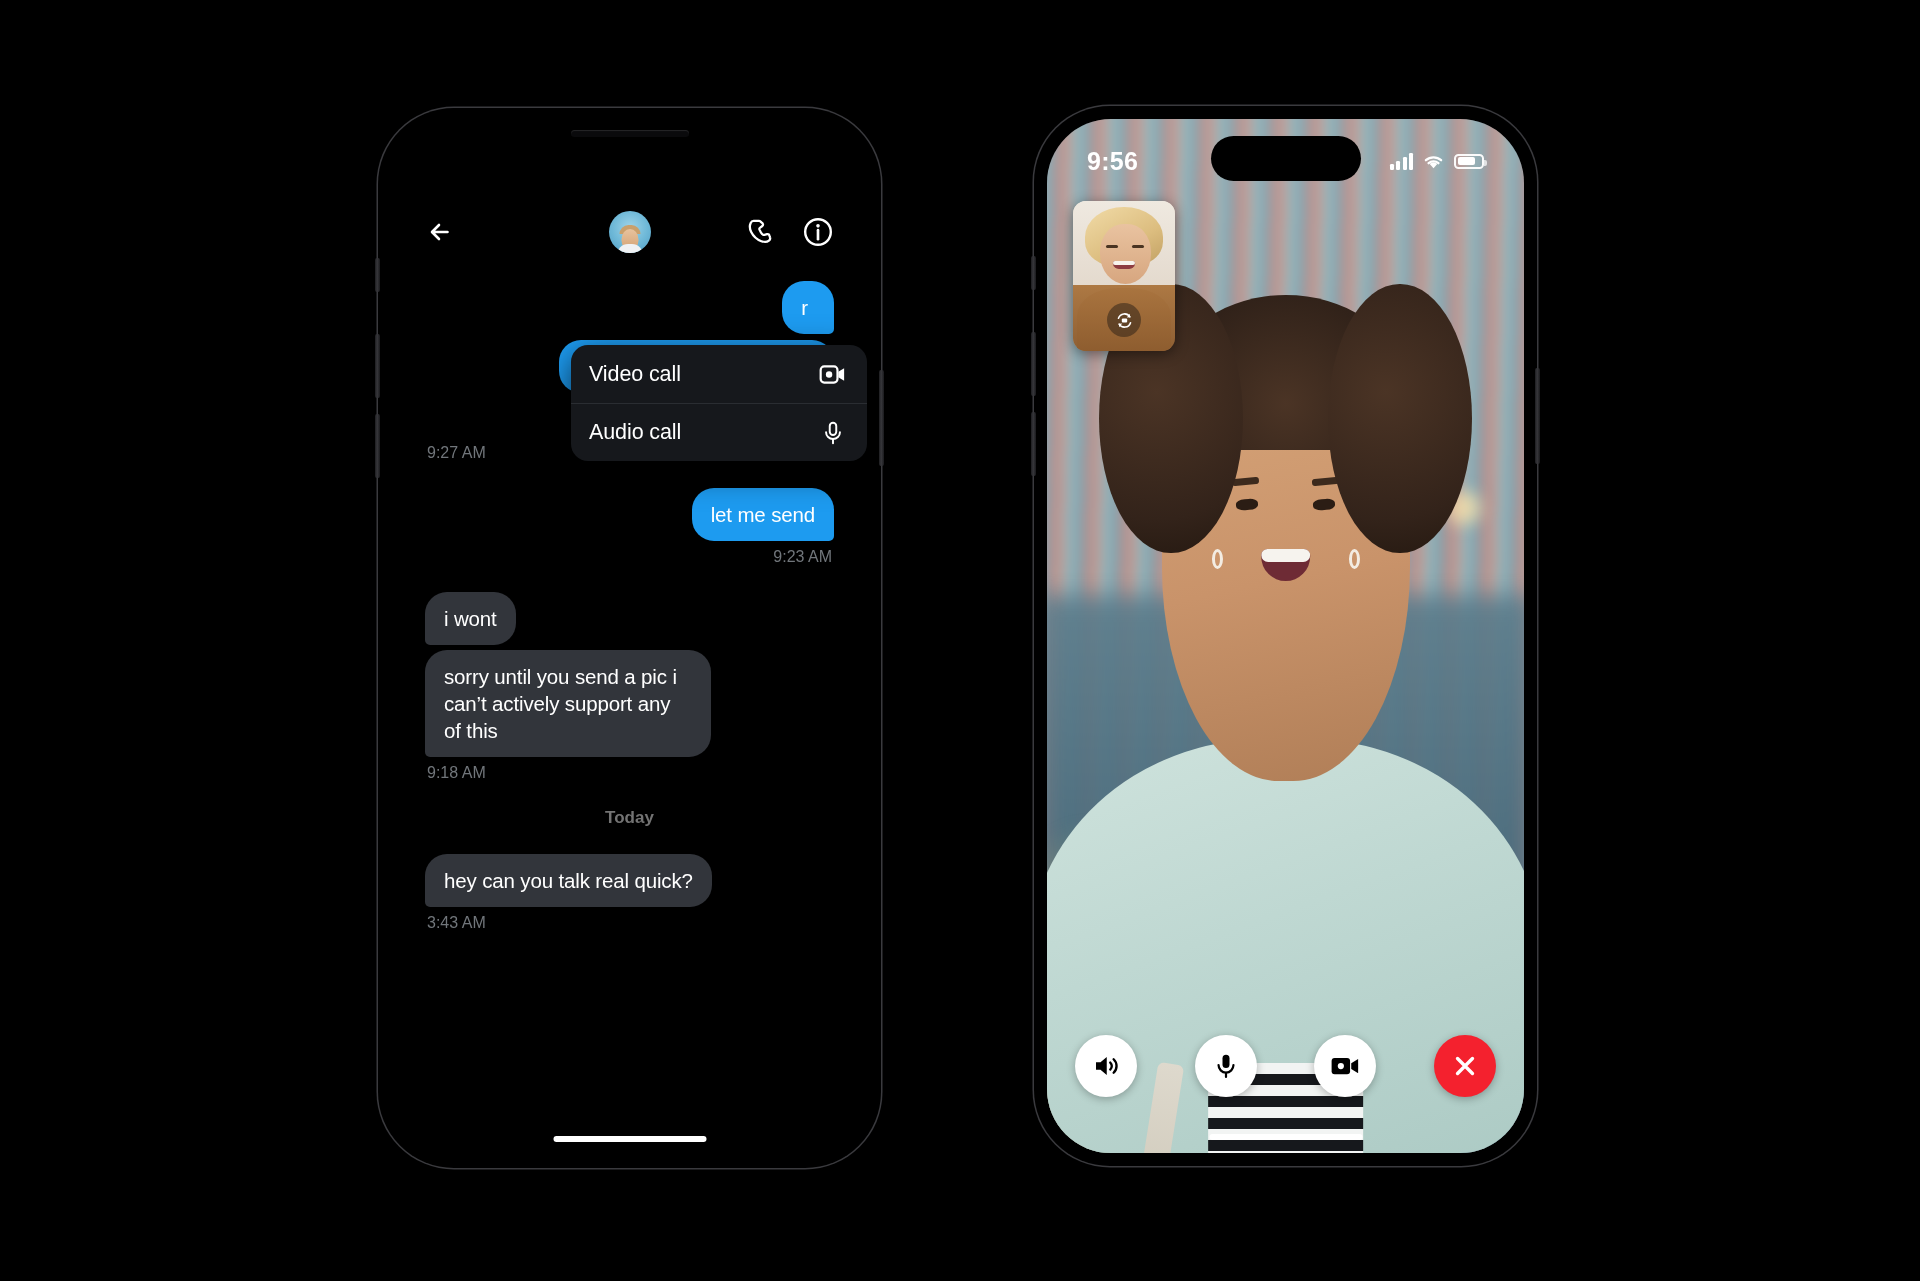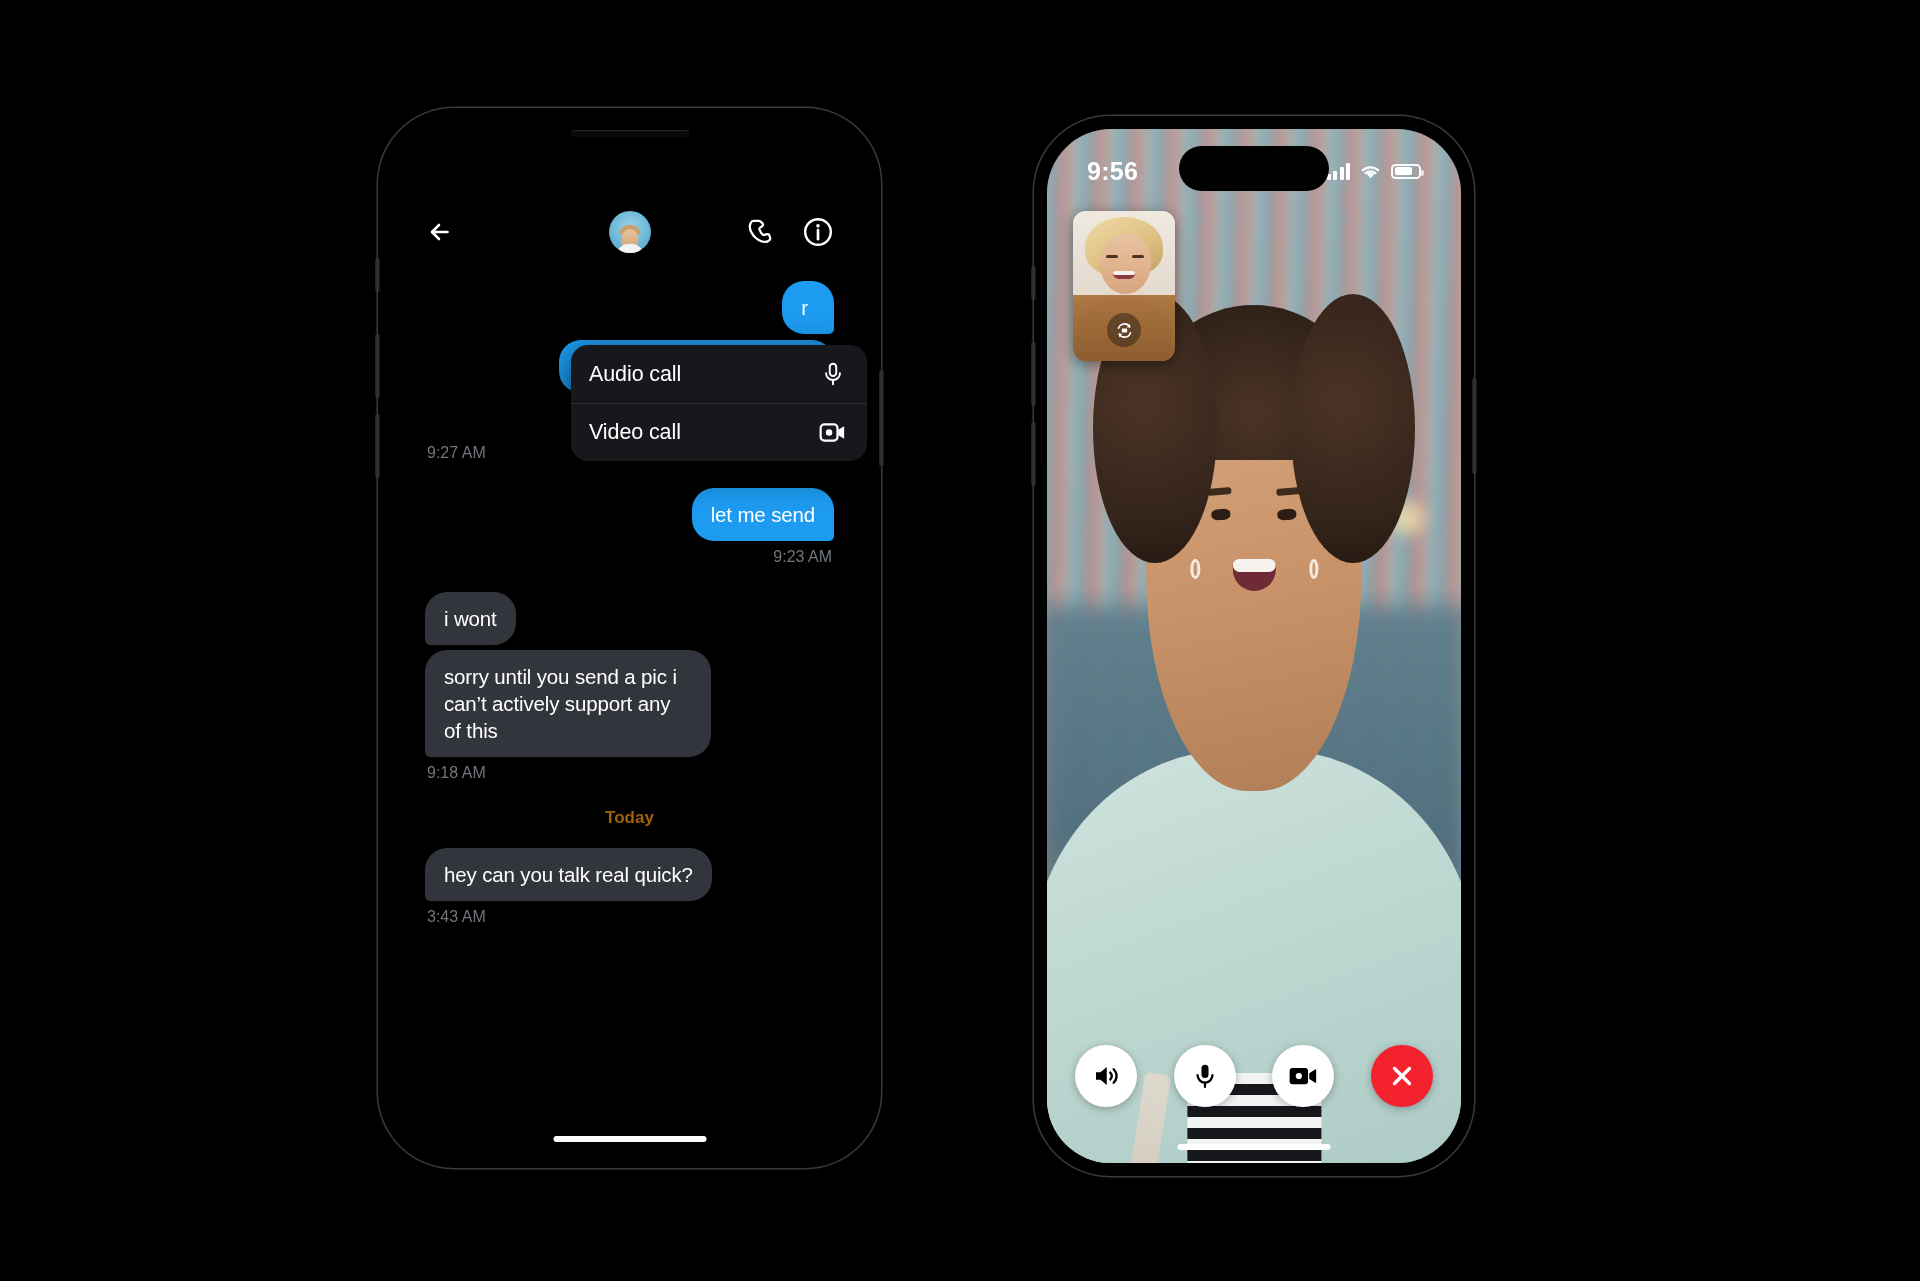--- a/index.html
+++ b/index.html
@@ -179,23 +179,23 @@
   }
   .bubble.out { background: #1d9bf0; border-radius: 22px 22px 5px 22px; }
   .bubble.in  { background: #32353b; border-radius: 22px 22px 22px 5px; }
   .stamp {
     font-size: 16px; color: #71767b;
     margin: 7px 2px 26px 2px;
   }
   .stamp.right { text-align: right; }
   .stamp.left  { text-align: left; }
   .daysep {
-    text-align: center; color: #a16207;
+    text-align: center; color: #737373;
     font-size: 17px; font-weight: 700;
-    margin: 18px 0 20px 0;
+    margin: 18px 0 26px 0;
   }
 
   
   .composer {
     position: absolute; left: 0; right: 0; bottom: 50px;
     height: 62px;
     display: flex; align-items: center;
     padding: 0 30px;
     gap: 14px;
     z-index: 30;
@@ -208,22 +208,22 @@
     color: #e7e9ea;
     padding: 0 24px;
     font-size: 20px;
     font-family: "Liberation Sans", sans-serif;
     outline: none;
   }
   .msg-input::placeholder { color: #8b8f94; }
 
   
   #phone-call {
-    left: 1034px; top: 116px;
-    width: 440px; height: 1060px;
+    left: 1034px; top: 106px;
+    width: 503px; height: 1060px;
   }
   #phone-call .phone-inner { background: #20262c; }
 
   .dynamic-island {
     position: absolute; top: 17px; left: 50%; transform: translateX(-50%);
     width: 150px; height: 45px; border-radius: 24px;
     background: #000; z-index: 45;
   }
 
   
@@ -477,36 +477,36 @@
         <div class="daysep">Today</div>
 
         <div class="row in">
           <div class="bubble in">hey can you talk real quick?</div>
         </div>
         <div class="stamp left">3:43 AM</div>
       </div>
 
       <div class="call-menu">
         <button class="call-menu-item">
+          <span class="mi-label">Video call</span>
+          <span class="mi-icon">
+            <svg width="27" height="27" viewBox="0 0 26 22">
+              <rect x="1.6" y="3.2" width="16.2" height="15.6" rx="3.4" fill="none" stroke="#fff" stroke-width="2.1"></rect>
+              <circle cx="9.7" cy="11" r="3.1" fill="#fff"></circle>
+              <path d="M18.6 8.4 L24.2 4.9 V17.1 L18.6 13.6 Z" fill="#fff"></path>
+            </svg>
+          </span>
+        </button>
+        <button class="call-menu-item">
           <span class="mi-label">Audio call</span>
           <span class="mi-icon">
             <svg width="26" height="26" viewBox="0 0 24 24">
               <rect x="9" y="2.6" width="6" height="11.2" rx="3" fill="none" stroke="#fff" stroke-width="1.8"></rect>
               <path d="M5.6 11.2 a6.4 6.4 0 0 0 12.8 0" fill="none" stroke="#fff" stroke-width="1.8" stroke-linecap="round"></path>
               <path d="M12 17.8 V21.4" stroke="#fff" stroke-width="1.8" stroke-linecap="round"></path>
-            </svg>
-          </span>
-        </button>
-        <button class="call-menu-item">
-          <span class="mi-label">Video call</span>
-          <span class="mi-icon">
-            <svg width="27" height="27" viewBox="0 0 26 22">
-              <rect x="1.6" y="3.2" width="16.2" height="15.6" rx="3.4" fill="none" stroke="#fff" stroke-width="2.1"></rect>
-              <circle cx="9.7" cy="11" r="3.1" fill="#fff"></circle>
-              <path d="M18.6 8.4 L24.2 4.9 V17.1 L18.6 13.6 Z" fill="#fff"></path>
             </svg>
           </span>
         </button>
       </div>
 
 
       <div class="home-indicator"></div>
     </div>
   </div>
 

